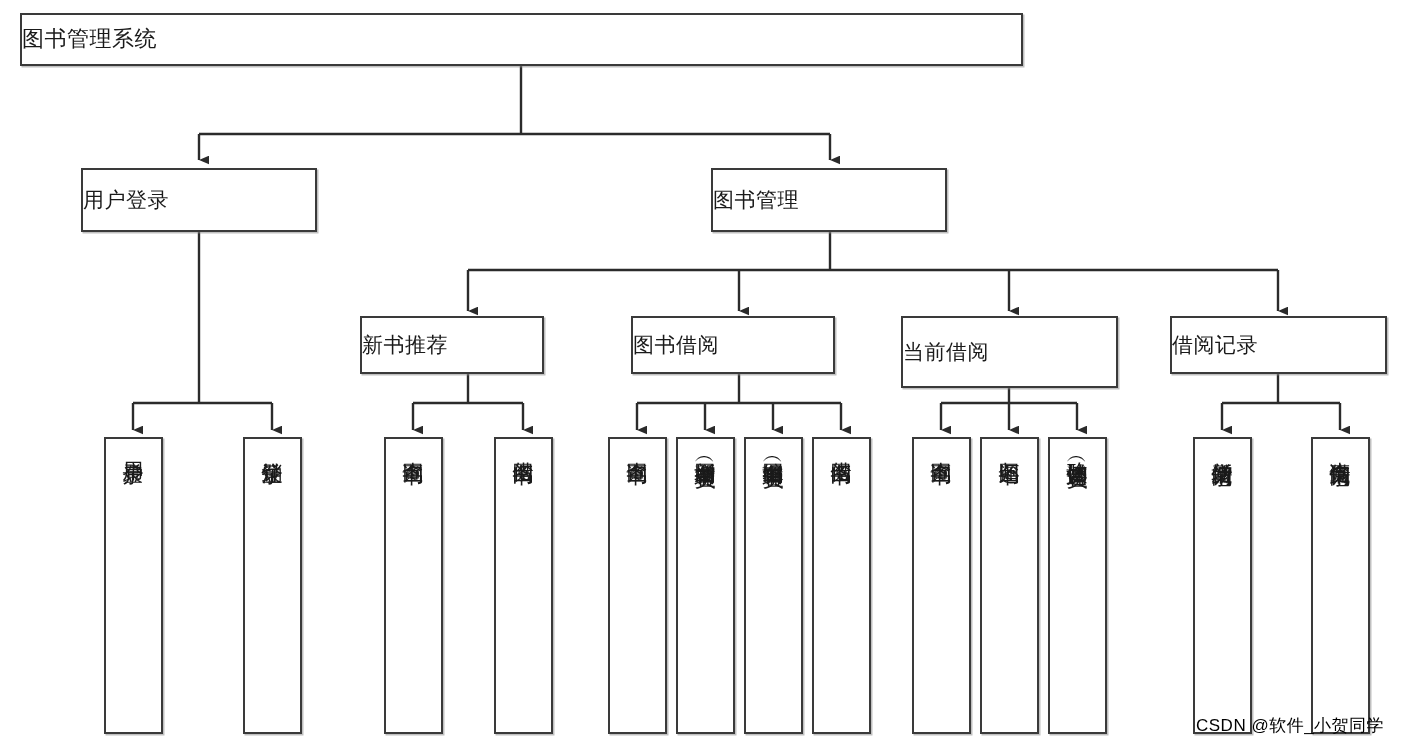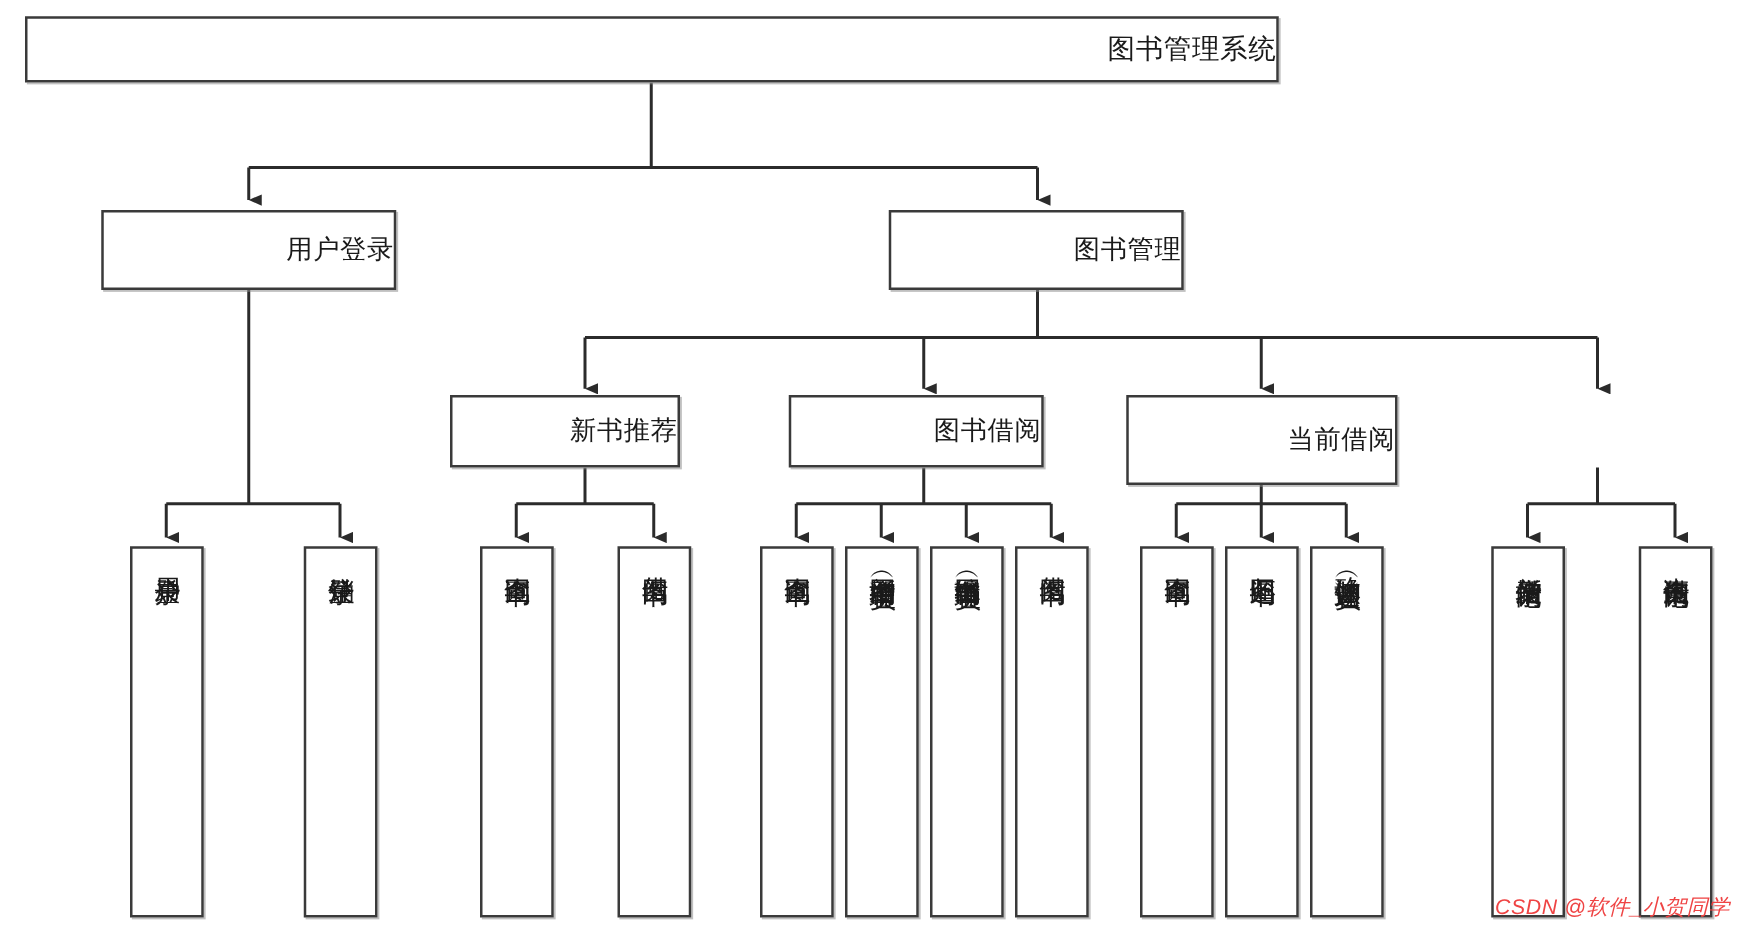--- a/index.html
+++ b/index.html
@@ -26,21 +26,21 @@
     height: 747px;
     pointer-events: none;
   }
   .node {
     position: absolute;
     box-sizing: border-box;
     background: #ffffff;
     border: 2px solid #3a3a3a;
     display: flex;
     align-items: center;
-    justify-content: flex-end;
+    justify-content: flex-start;
     color: #1a1a1a;
     box-shadow: 1.5px 1.5px 0 rgba(140,140,140,0.55);
   }
   .node .lbl {
     display: block;
     text-align: center;
     line-height: 1.12;
     letter-spacing: 0.5px;
   }
   
@@ -59,25 +59,24 @@
     writing-mode: vertical-rl;
     text-orientation: upright;
     font-size: 21px;
     line-height: 1.0;
     letter-spacing: 1px;
     white-space: nowrap;
   }
   .watermark {
     position: absolute;
     font-size: 17px;
-    color: #ef4444;
+    color: #000000;
     white-space: nowrap;
     letter-spacing: 0.5px;
     pointer-events: none;
-    font-style: italic;
   }
 </style>
 </head>
 <body>
 
 <div id="canvas">
 
   <svg id="wires" viewBox="0 0 1405 747">
     <defs>
       <marker id="arrow" markerWidth="9" markerHeight="11" refX="4.5" refY="10.4" orient="auto" markerUnits="userSpaceOnUse">
@@ -146,20 +145,23 @@
   </div>
 
   <div class="node horiz" style="left:631px; top:316px; width:204px; height:58px;">
     <span class="lbl">图书借阅</span>
   </div>
 
   <div class="node horiz" style="left:901px; top:316px; width:217px; height:72px;">
     <span class="lbl">当前借阅</span>
   </div>
 
+  <div class="node horiz" style="left:1170px; top:316px; width:217px; height:58px;">
+    <span class="lbl">借阅记录</span>
+  </div>
 
   <div class="node vert" style="left:104px; top:437px; width:59px; height:297px;">
     <span class="lbl">用户登录</span>
   </div>
 
   <div class="node vert" style="left:243px; top:437px; width:59px; height:297px;">
     <span class="lbl">注销登录</span>
   </div>
 
   <div class="node vert" style="left:384px; top:437px; width:59px; height:297px;">

